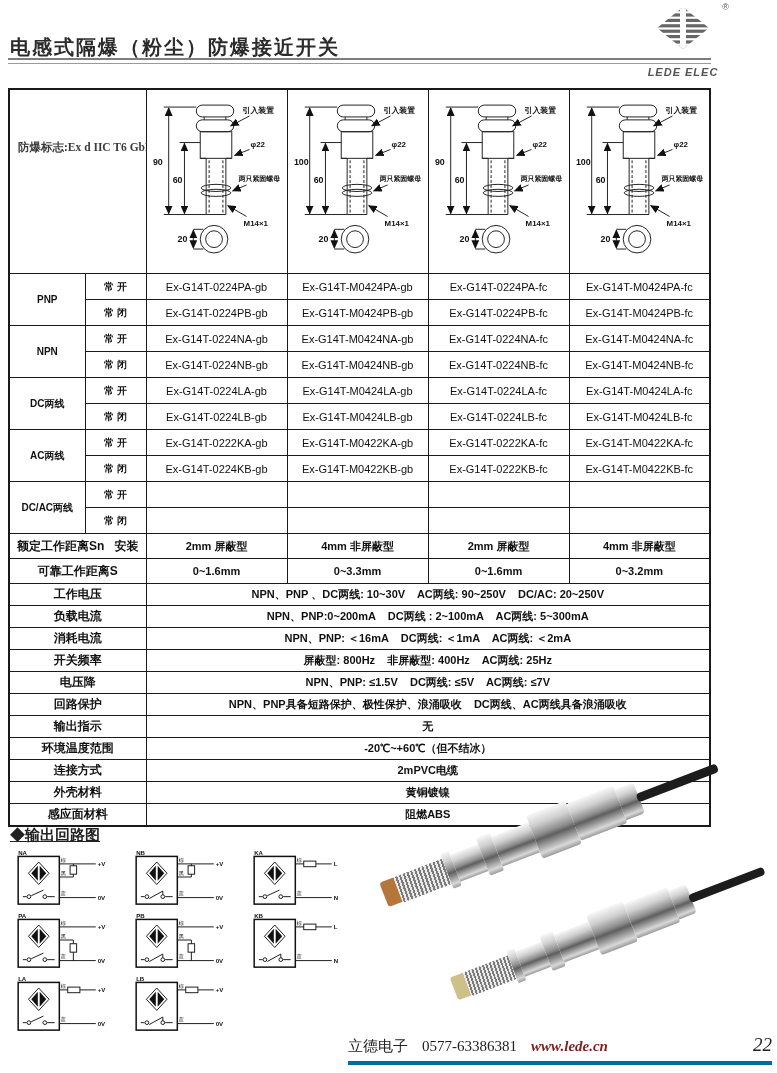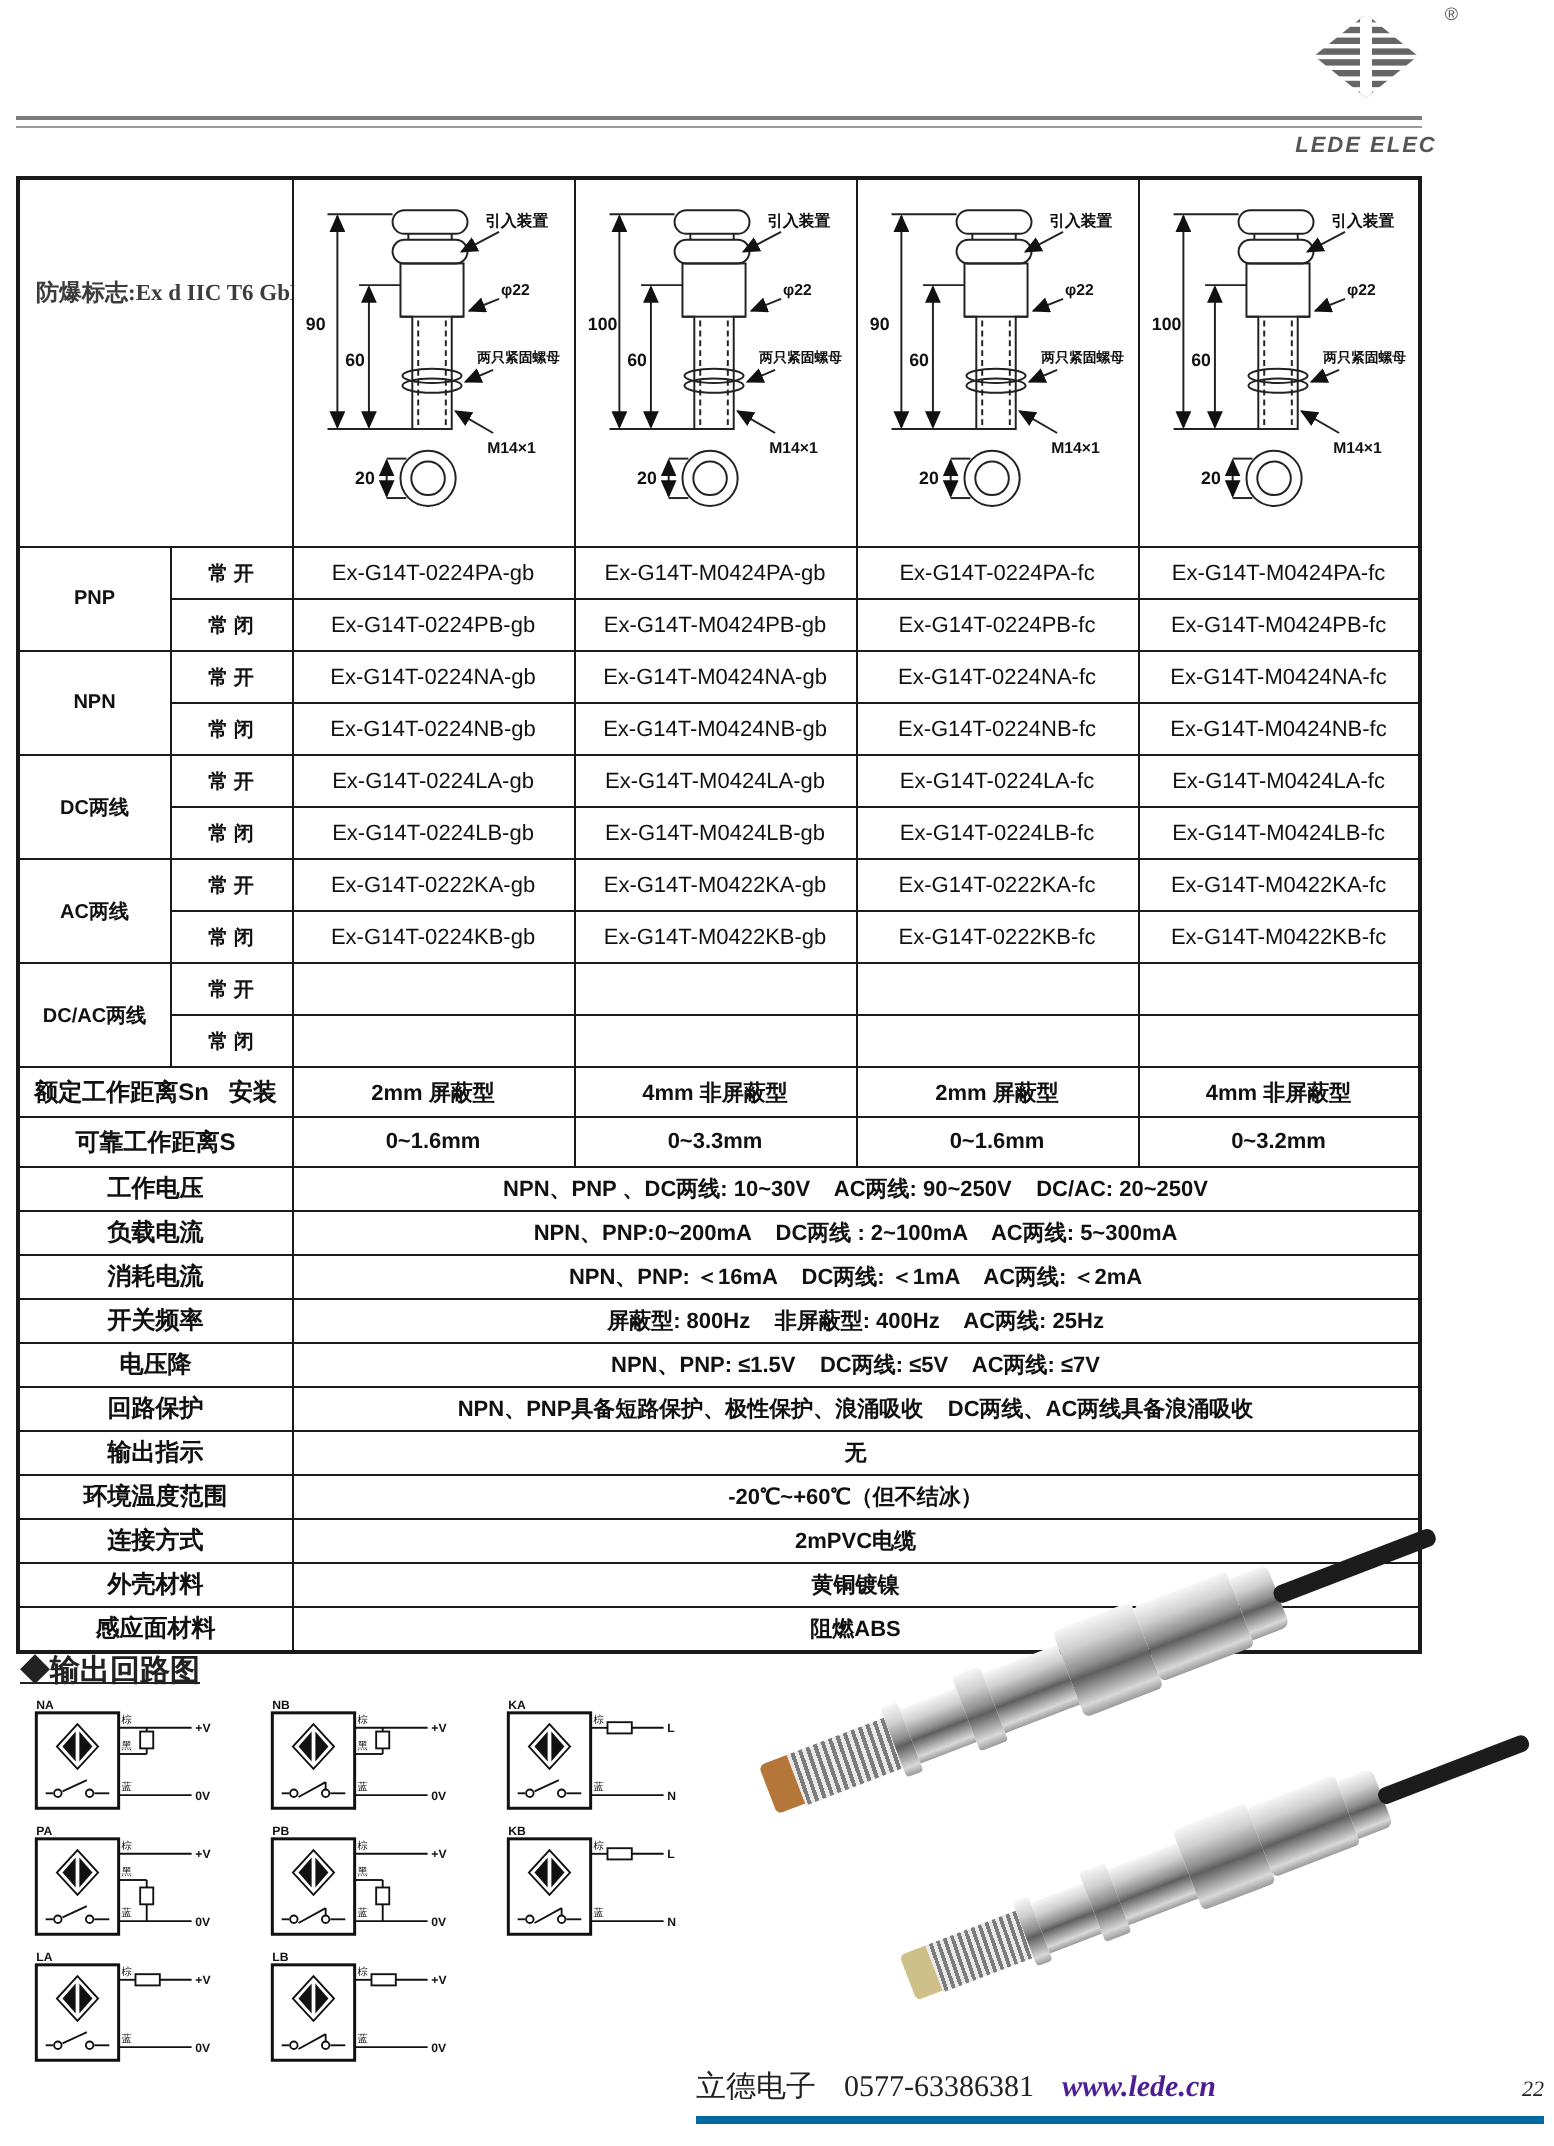--- a/index.html
+++ b/index.html
@@ -49,40 +49,41 @@
   .nut{width:15px;height:40px;border-radius:2px;}
   .cyl{width:40px;height:32px;}
   .hex{width:42px;height:46px;border-radius:3px;}
   .gld{width:50px;height:40px;border-radius:3px;}
   .cap{width:20px;height:33px;border-radius:0 4px 4px 0;}
   .cable{width:86px;height:9px;background:#1c1c1c;border-radius:4px;margin-left:-2px;}
   
   .footer{position:absolute;left:348px;top:1034px;width:424px;display:flex;align-items:baseline;
           gap:14px;border-bottom:4px solid #0369a1;padding-bottom:5px;
           font-family:"Liberation Serif",serif;font-size:15px;color:#222;}
-  .footer .site{font-weight:bold;font-style:italic;color:#4c1d95;}
-  .footer .pg{margin-left:auto;font-style:italic;font-size:11px;}
+  .footer .site{font-weight:bold;font-style:italic;color:#7f1d1d;}
+  .footer .pg{margin-left:auto;font-style:italic;font-size:19px;}
   .hidden-defs{position:absolute;width:0;height:0;}
 </style>
 </head>
 <body>
 
 <div class="page">
 
   <svg class="hidden-defs" aria-hidden="true">
     <defs>
       <marker id="arw" markerWidth="9" markerHeight="8" refX="8" refY="4" orient="auto">
         <path d="M0 0 L9 4 L0 8 Z" fill="#111"></path>
       </marker>
       <marker id="arwS" markerWidth="9" markerHeight="8" refX="8" refY="4" orient="auto-start-reverse">
         <path d="M0 0 L9 4 L0 8 Z" fill="#111"></path>
       </marker>
     </defs>
   </svg>
 
+  <div class="title">电感式隔爆（粉尘）防爆接近开关</div>
   <div class="rule"></div>
   <div class="rule2"></div>
   <div class="logo">
     <span class="reg">®</span>
     <svg width="64" height="44" viewBox="0 0 64 44">
       <defs>
           <clipPath id="dia">
             <path d="M32 1 L58 22 L32 43 L6 22 Z"></path>
           </clipPath>
         </defs>

